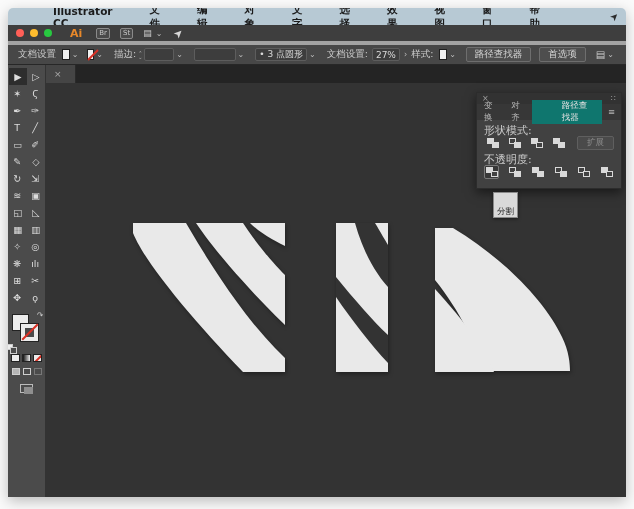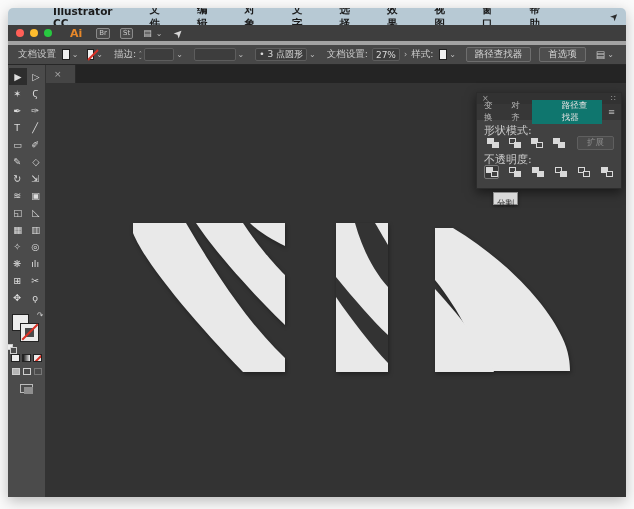--- a/index.html
+++ b/index.html
@@ -82,21 +82,21 @@
   .p-ic{width:18px;height:14px;display:flex;align-items:center;justify-content:center;border:1px solid transparent;border-radius:2px;}
   .p-ic.hover{background:#383838;border-color:#7a7a7a;}
   .ov{position:relative;width:12px;height:10px;display:inline-block;}
   .ov i{position:absolute;width:7px;height:6px;}
   .ov .b{left:0;top:0;} .ov .f{left:5px;top:4px;}
   .ov.v-a .b,.ov.v-a .f{background:#d9d9d9;}
   .ov.v-b .b{border:1px solid #d9d9d9;} .ov.v-b .f{background:#d9d9d9;}
   .ov.v-c .b{background:#d9d9d9;} .ov.v-c .f{border:1px solid #d9d9d9;background:#414141;}
   .ov.v-d .b{border:1px solid #d9d9d9;} .ov.v-d .f{border:1px solid #d9d9d9;background:#414141;}
   .expand-btn{margin-left:auto;height:14px;border:1px solid #5f5f5f;border-radius:2px;background:#4a4a4a;color:#8f8f8f;font-size:8.5px;padding:0 9px;display:flex;align-items:center;}
-  .tooltip{position:absolute;left:485px;top:167px;background:#d9d9d9;border:1px solid #8a8a8a;color:#222;font-size:8.5px;padding:4px 3px;height:13px;line-height:12px;box-shadow:0 1px 3px rgba(0,0,0,.5);}
+  .tooltip{position:absolute;left:485px;top:167px;background:#d9d9d9;border:1px solid #8a8a8a;color:#222;font-size:8.5px;padding:12px 3px;height:13px;line-height:12px;box-shadow:0 1px 3px rgba(0,0,0,.5);}
 </style>
 </head>
 <body>
 
 <div class="screen">
 
   <div class="menubar">
     <span class="apple"></span>
     <span class="appname">Illustrator CC</span>
     <span class="mitem">文件</span>

